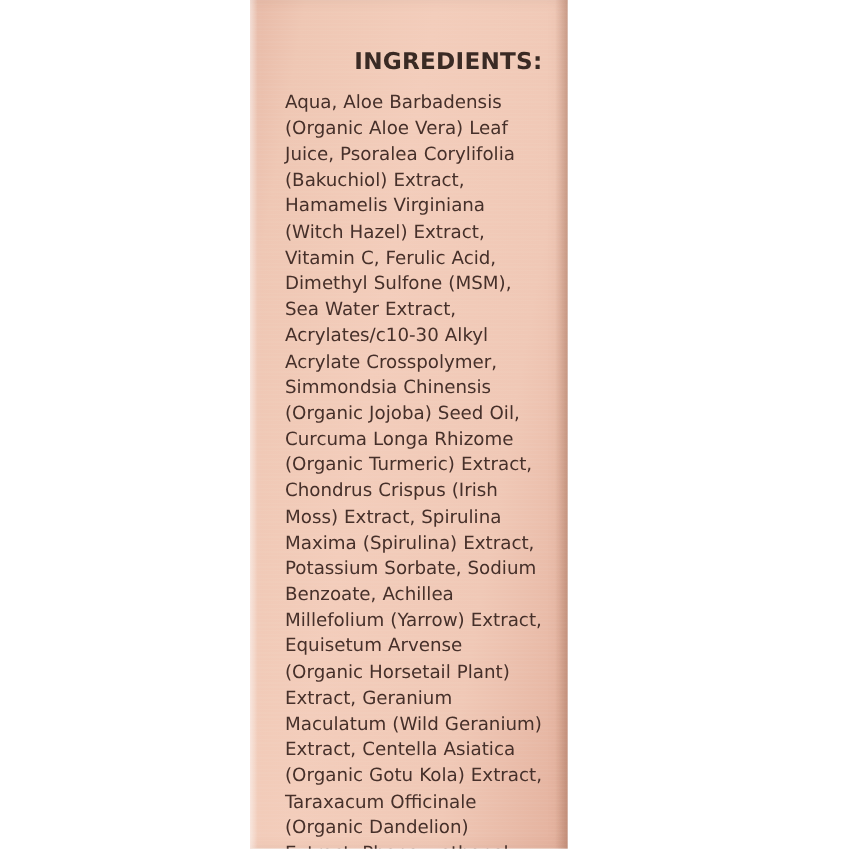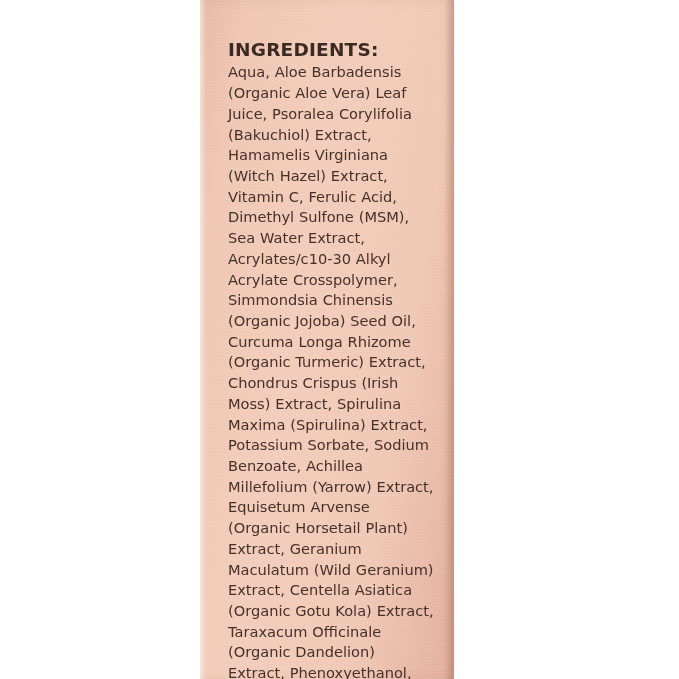--- a/index.html
+++ b/index.html
@@ -52,22 +52,23 @@
     left: 28px;
     top: 40px;
     width: 206px;
   }
   #heading {
     font-family: "DejaVu Sans", sans-serif;
     font-weight: bold;
     font-size: 18.5px;
     letter-spacing: 0.2px;
     color: #3a2a24;
-    margin: 0 0 2px 0;
+    margin: 0 0 12px 0;
     line-height: 1.1;
+    text-align: right;
   }
   #ingredients {
     font-family: "DejaVu Sans", sans-serif;
     font-size: 14.6px;
     line-height: 1.42;
     color: #46302a;
     margin: 0;
     white-space: normal;
     word-spacing: 0.2px;
   }

